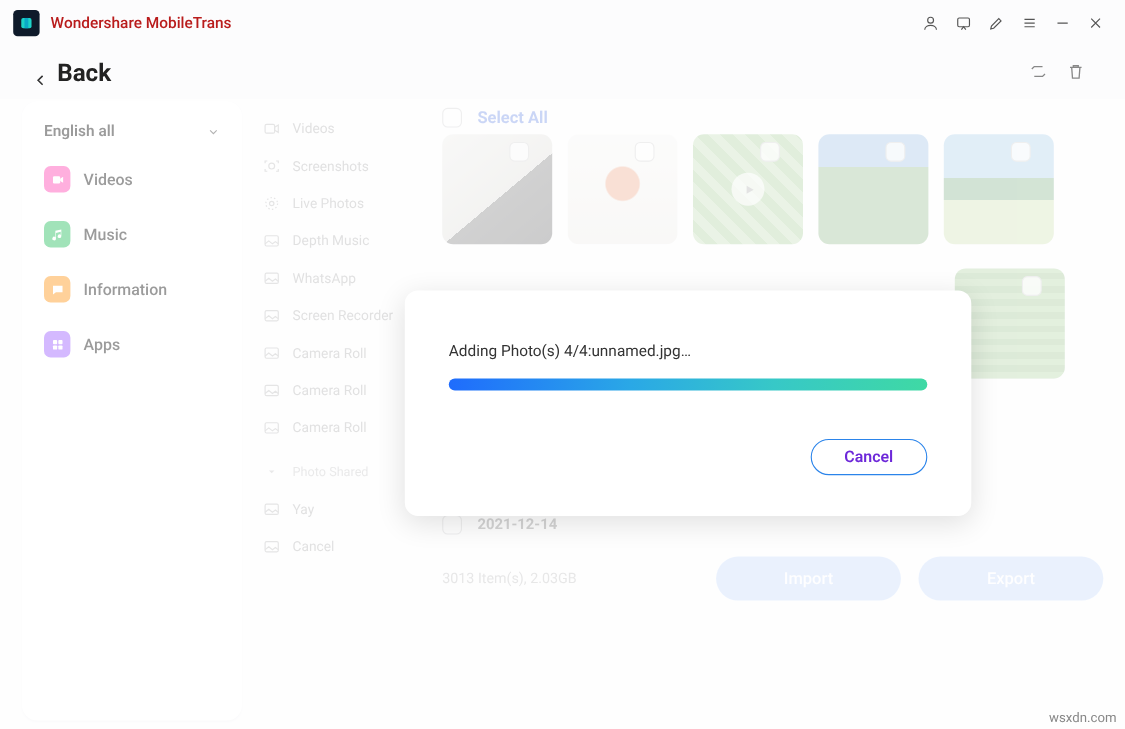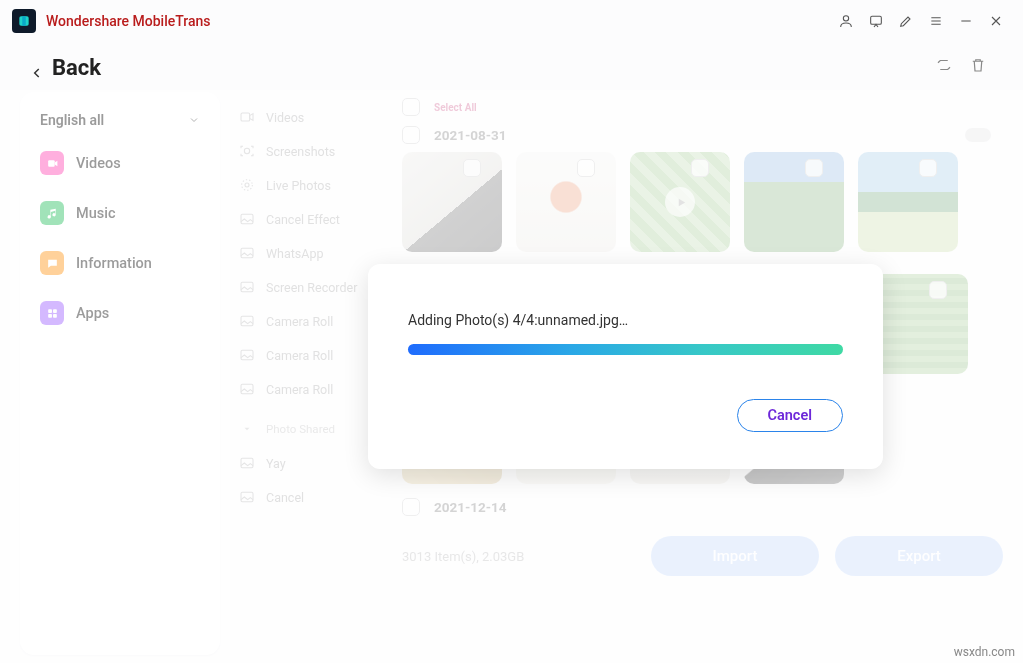--- a/index.html
+++ b/index.html
@@ -41,21 +41,21 @@
 .album-col { width: 178px; padding: 8px 0 8px 8px; opacity: 0.55; }
 .album-item { display: flex; align-items: center; padding: 8px 10px; font-size: 12.5px; color: #888; cursor: pointer; }
 .album-item .aicon { width: 18px; height: 18px; margin-right: 10px; display: flex; align-items: center; justify-content: center; }
 .album-item .aicon svg { width: 16px; height: 16px; stroke: #999; stroke-width: 1.6; fill: none; }
 .album-item.sep { font-size: 11.5px; color: #aaa; padding-top: 14px; }
 .album-item.sep .aicon svg { width: 10px; height: 10px; fill: #aaa; stroke: none; }
 
 .content { flex: 1; position: relative; opacity: 0.5; padding-left: 4px; }
 .selall-row { display: flex; align-items: center; padding: 6px 0; }
 .cbx { width: 18px; height: 18px; border: 1.8px solid #bbb; border-radius: 5px; margin-right: 14px; }
-.selall-row .seltxt { font-size: 10px; font-weight: 700; color: #be185d; }
+.selall-row .seltxt { font-size: 15px; font-weight: 700; color: #1d4ed8; }
 .date-row { display: flex; align-items: center; font-size: 13.5px; font-weight: 700; color: #444; padding: 4px 0 8px 0; }
 .date-row .count-badge { margin-left: auto; margin-right: 12px; width: 26px; height: 14px; border-radius: 7px; background: #ddd; }
 .grid { display: flex; flex-wrap: wrap; gap: 14px; padding-bottom: 10px; }
 .thumb { width: 100px; height: 100px; border-radius: 10px; position: relative; background-size: cover; background-position: center; }
 .thumb .cbx { position: absolute; right: 7px; top: 7px; background: rgba(255,255,255,0.8); border-color: #bbb; }
 .thumb .play { position: absolute; left: 50%; top: 50%; transform: translate(-50%,-50%); width: 30px; height: 30px; border-radius: 50%; background: rgba(255,255,255,0.7); display: flex; align-items: center; justify-content: center; }
 .thumb .play svg { width: 11px; height: 11px; fill: #888; margin-left: 2px; }
 
 
 .t1 { background: linear-gradient(140deg,#e6e5e0 0%,#d0cfc8 55%,#3a3a3a 55%,#222 100%); }
@@ -229,21 +229,21 @@
         </div>
         <span>Live Photos</span>
       </div>
     <div class="album-item">
         <div class="aicon">
           <svg viewBox="0 0 24 24">
             <rect x="3" y="5" width="18" height="14" rx="2"></rect>
             <path d="M3 16l5-4 5 4 4-3 4 3"></path>
           </svg>
         </div>
-        <span>Cancel Effect</span>
+        <span>Depth Music</span>
       </div>
     <div class="album-item">
         <div class="aicon">
           <svg viewBox="0 0 24 24">
             <rect x="3" y="5" width="18" height="14" rx="2"></rect>
             <path d="M3 16l5-4 5 4 4-3 4 3"></path>
           </svg>
         </div>
         <span>WhatsApp</span>
       </div>
@@ -308,25 +308,20 @@
           </svg>
         </div>
         <span>Cancel</span>
       </div>
   </div>
 
   <div class="content">
     <div class="selall-row">
       <div class="cbx"></div>
       <div class="seltxt">Select All</div>
-    </div>
-    <div class="date-row">
-      <div class="cbx"></div>
-      <span>2021-08-31</span>
-      <div class="count-badge"></div>
     </div>
     <div class="grid">
       <div class="thumb t1">
           <div class="cbx"></div>
         </div>
       <div class="thumb t2">
           <div class="cbx"></div>
         </div>
       <div class="thumb t3">
           <div class="cbx"></div>

